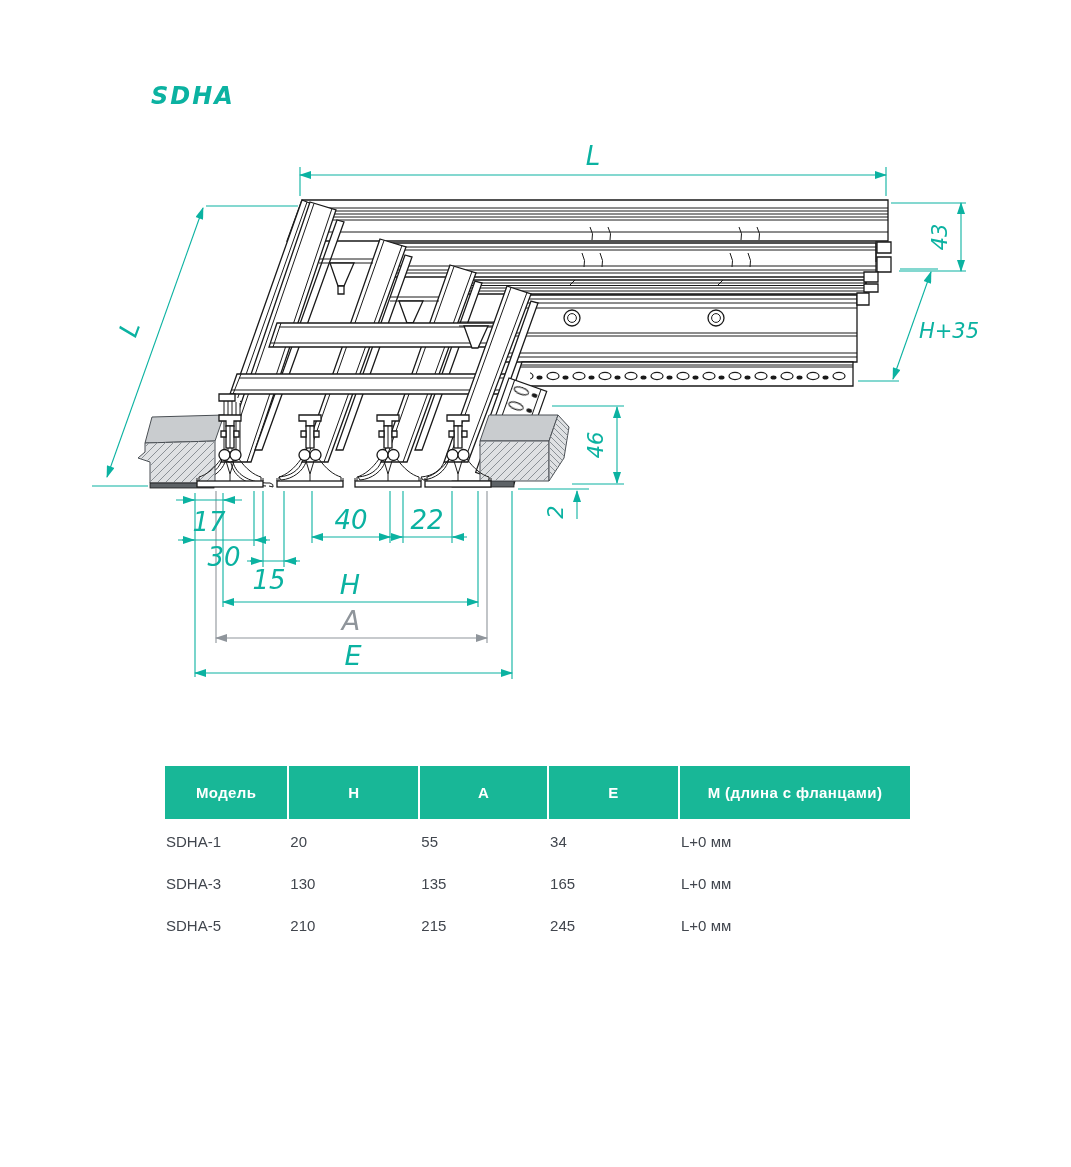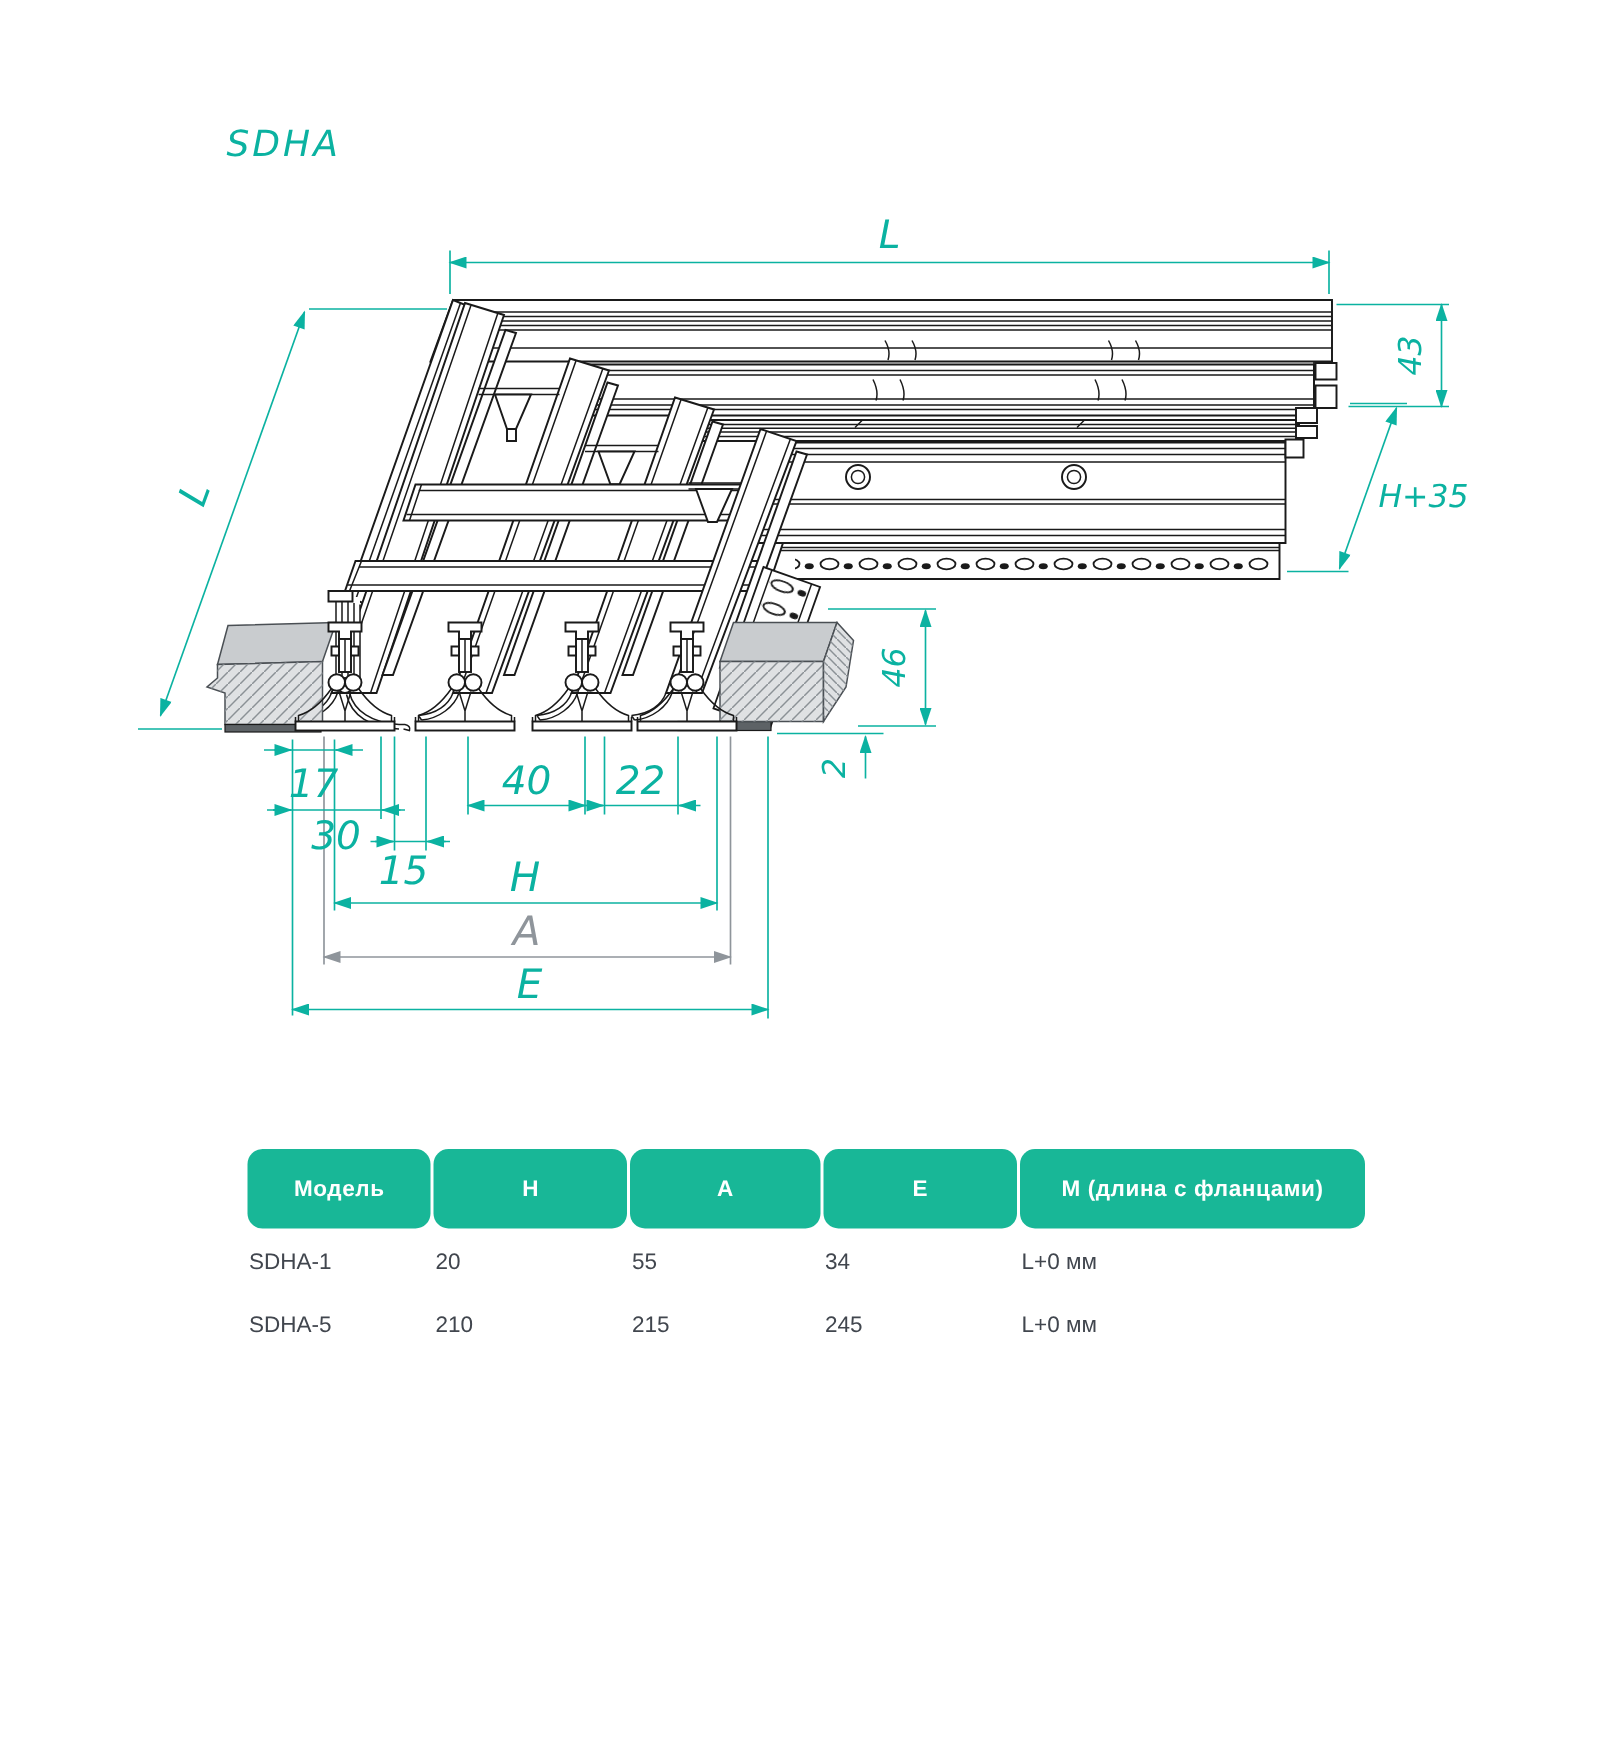--- a/index.html
+++ b/index.html
@@ -1,34 +1,34 @@
 <!DOCTYPE html>
 <html><head>
 <meta charset="utf-8">
 <style>
   html,body{margin:0;padding:0;background:#ffffff;}
   .page{position:relative;width:1071px;height:1167px;background:#fff;overflow:hidden;
         font-family:"Liberation Sans",sans-serif;}
   .product-title{position:absolute;left:151px;top:82px;font-family:"DejaVu Sans",sans-serif;
-        font-style:italic;font-weight:400;font-size:24px;letter-spacing:2px;color:#0bb2a1;}
+        font-style:italic;font-weight:700;font-size:24px;letter-spacing:2px;color:#0bb2a1;}
   svg.draw{position:absolute;left:0;top:0;}
   svg.draw .k{stroke:#1a1a1a;fill:none;stroke-width:1.1;}
   svg.draw .kb{stroke:#1a1a1a;fill:#ffffff;stroke-width:1.3;}
   svg.draw .kt{stroke:#1a1a1a;fill:none;stroke-width:1;}
   svg.draw .dim{stroke:#0bb2a1;fill:none;stroke-width:1.1;}
   svg.draw .dimg{stroke:#8f959b;fill:none;stroke-width:1.1;}
   svg.draw text.dl{fill:#0bb2a1;font-family:"DejaVu Sans",sans-serif;font-style:italic;
         font-size:26px;text-anchor:middle;}
   svg.draw text.sm{font-size:21px;}
   svg.draw text.lg{font-size:27px;}
   svg.draw text.gray{fill:#8f959b;}
   .table-wrap{position:absolute;left:163px;top:764px;width:749px;}
   table.spec{width:100%;border-collapse:separate;border-spacing:2px;table-layout:fixed;}
   table.spec th{background:#18b797;color:#ffffff;height:53px;font-size:15px;font-weight:bold;
-        letter-spacing:.4px;text-align:center;vertical-align:middle;padding:0 4px;border-radius:10px;}
+        letter-spacing:.4px;text-align:center;vertical-align:middle;padding:0 4px;}
   table.spec td{height:38px;text-align:left;vertical-align:middle;font-size:15px;
         color:#41464e;background:#ffffff;}
   table.spec tr.alt td{background:#eaf4fb;}
 </style>
 </head>
 <body>
 
 <div class="page">
 
   <div class="product-title">SDHA</div>
@@ -319,20 +319,27 @@
       </thead>
       <tbody>
         <tr>
           <td>SDHA-1</td>
           <td>20</td>
           <td>55</td>
           <td>34</td>
           <td>L+0 мм</td>
         </tr>
         <tr>
+          <td>SDHA-3</td>
+          <td>130</td>
+          <td>135</td>
+          <td>165</td>
+          <td>L+0 мм</td>
+        </tr>
+        <tr>
           <td>SDHA-5</td>
           <td>210</td>
           <td>215</td>
           <td>245</td>
           <td>L+0 мм</td>
         </tr>
       </tbody>
     </table>
   </div>
 

